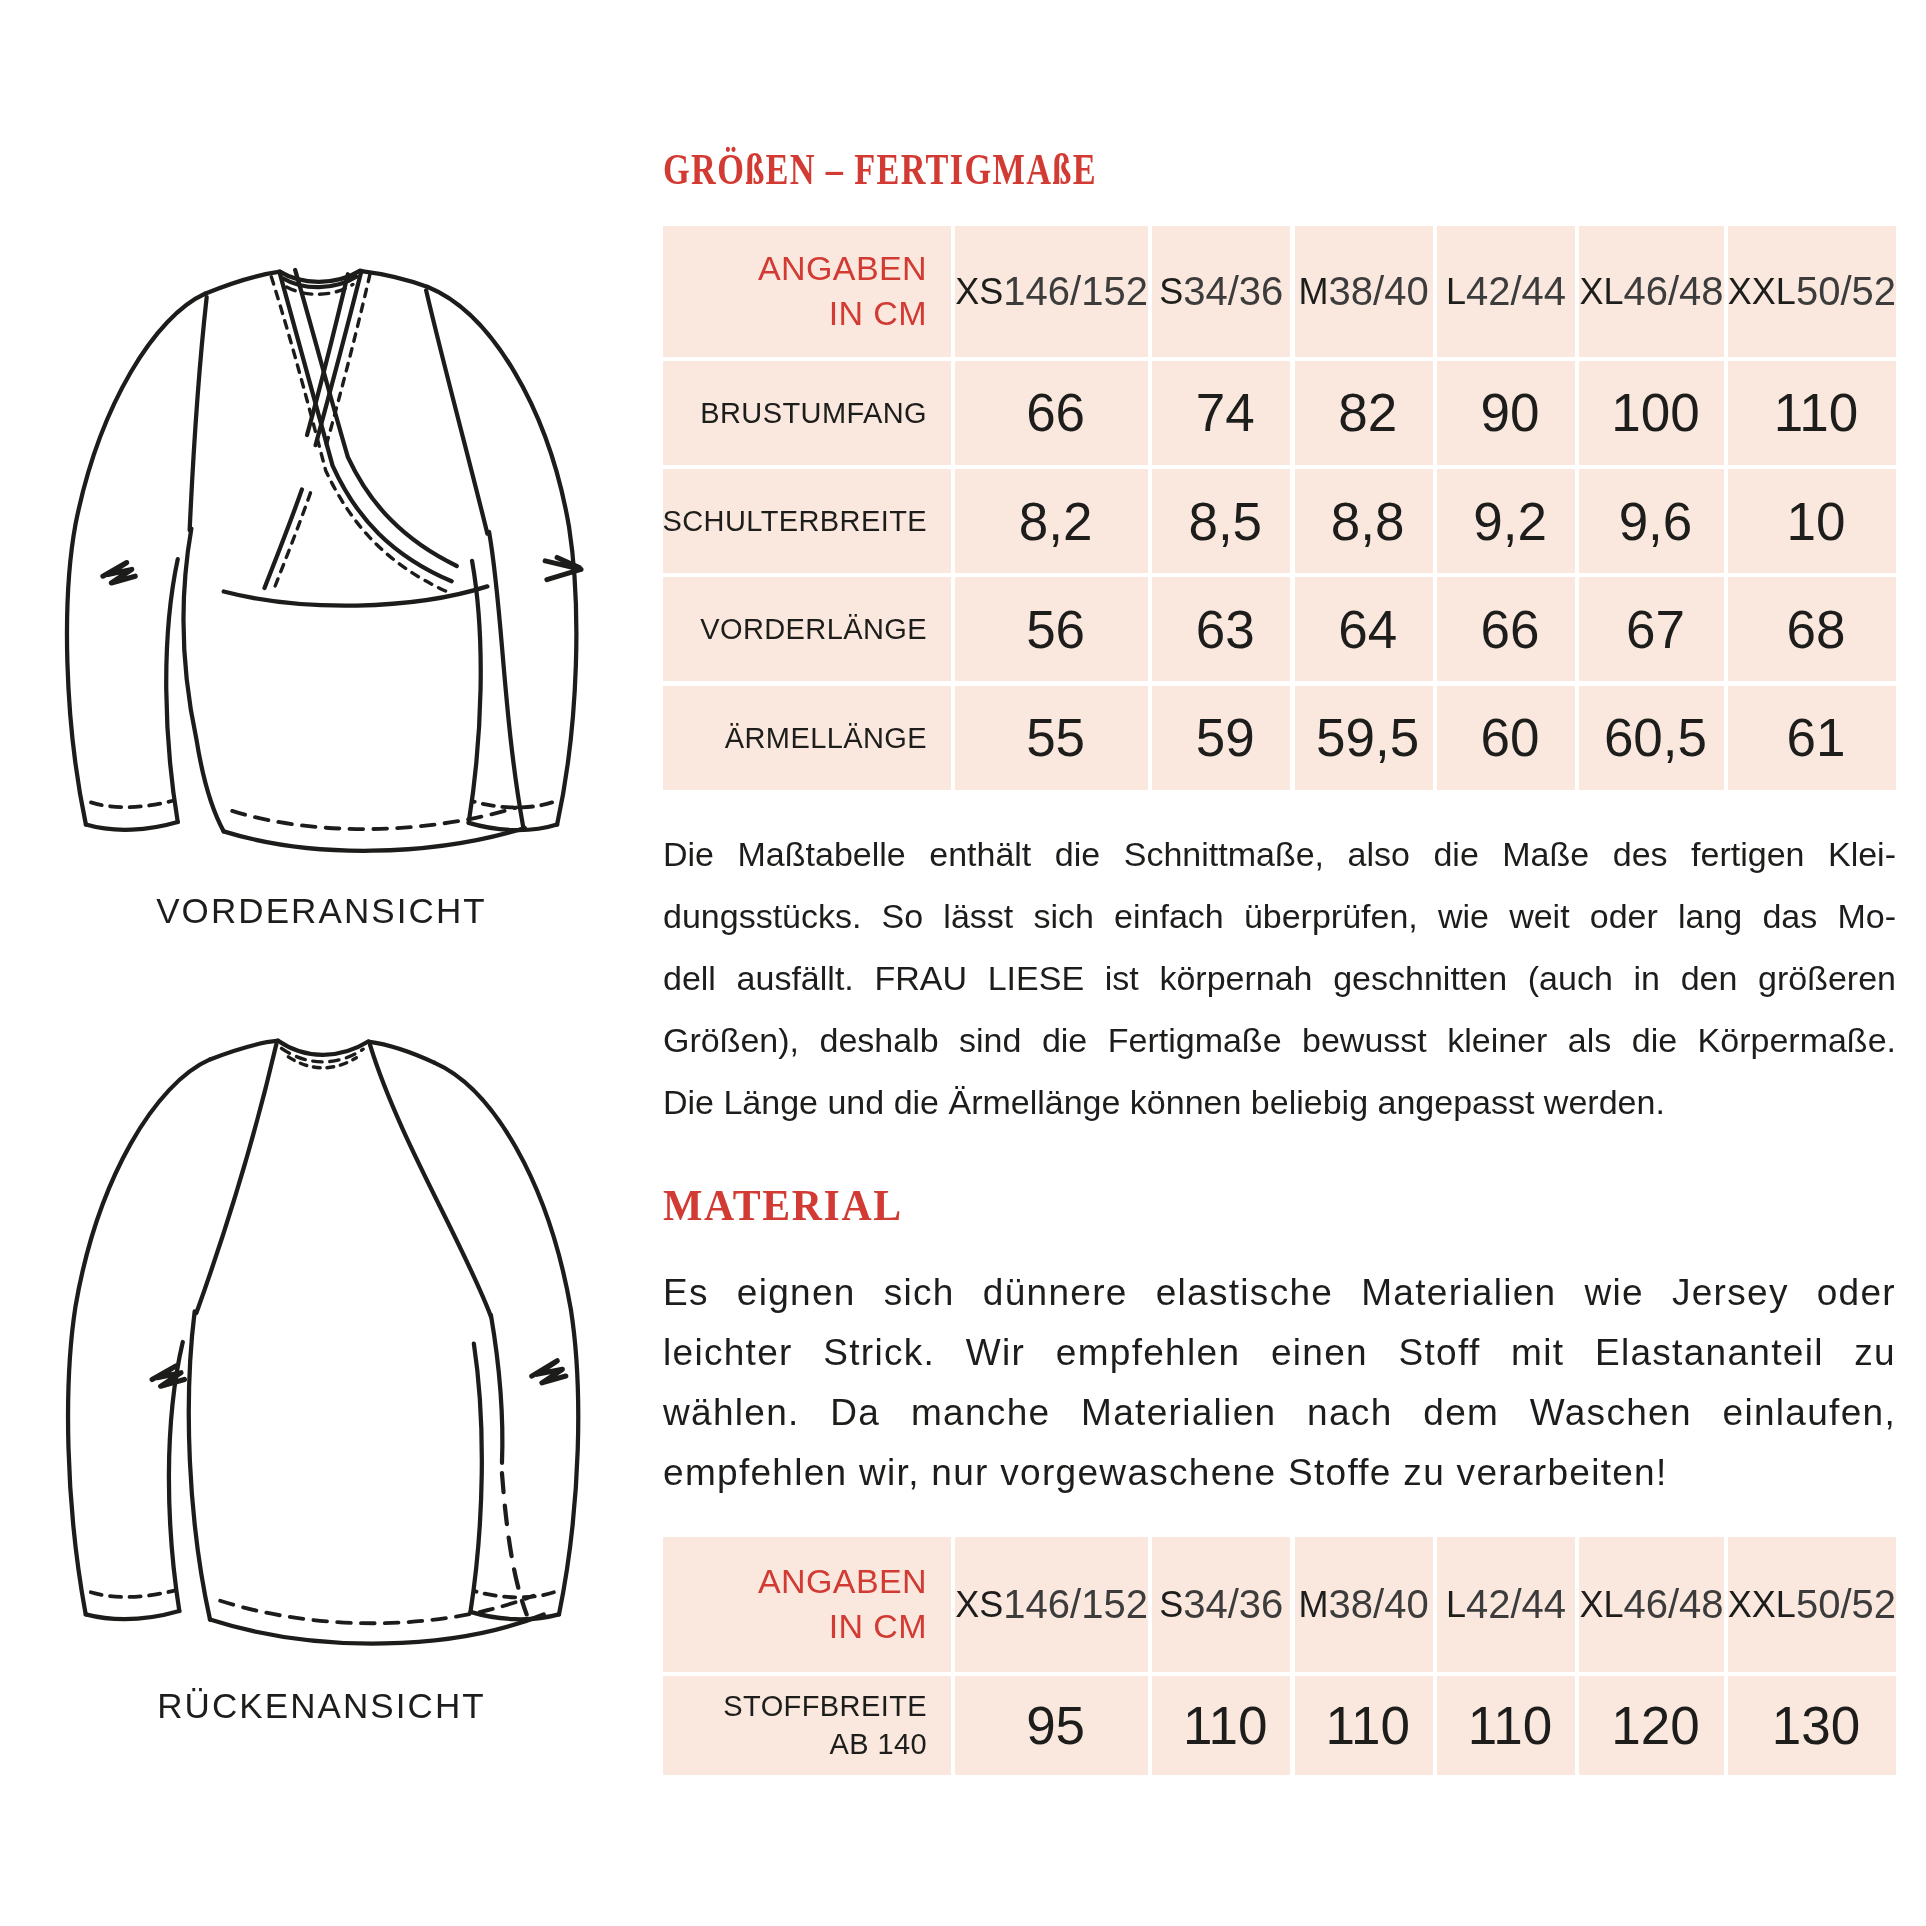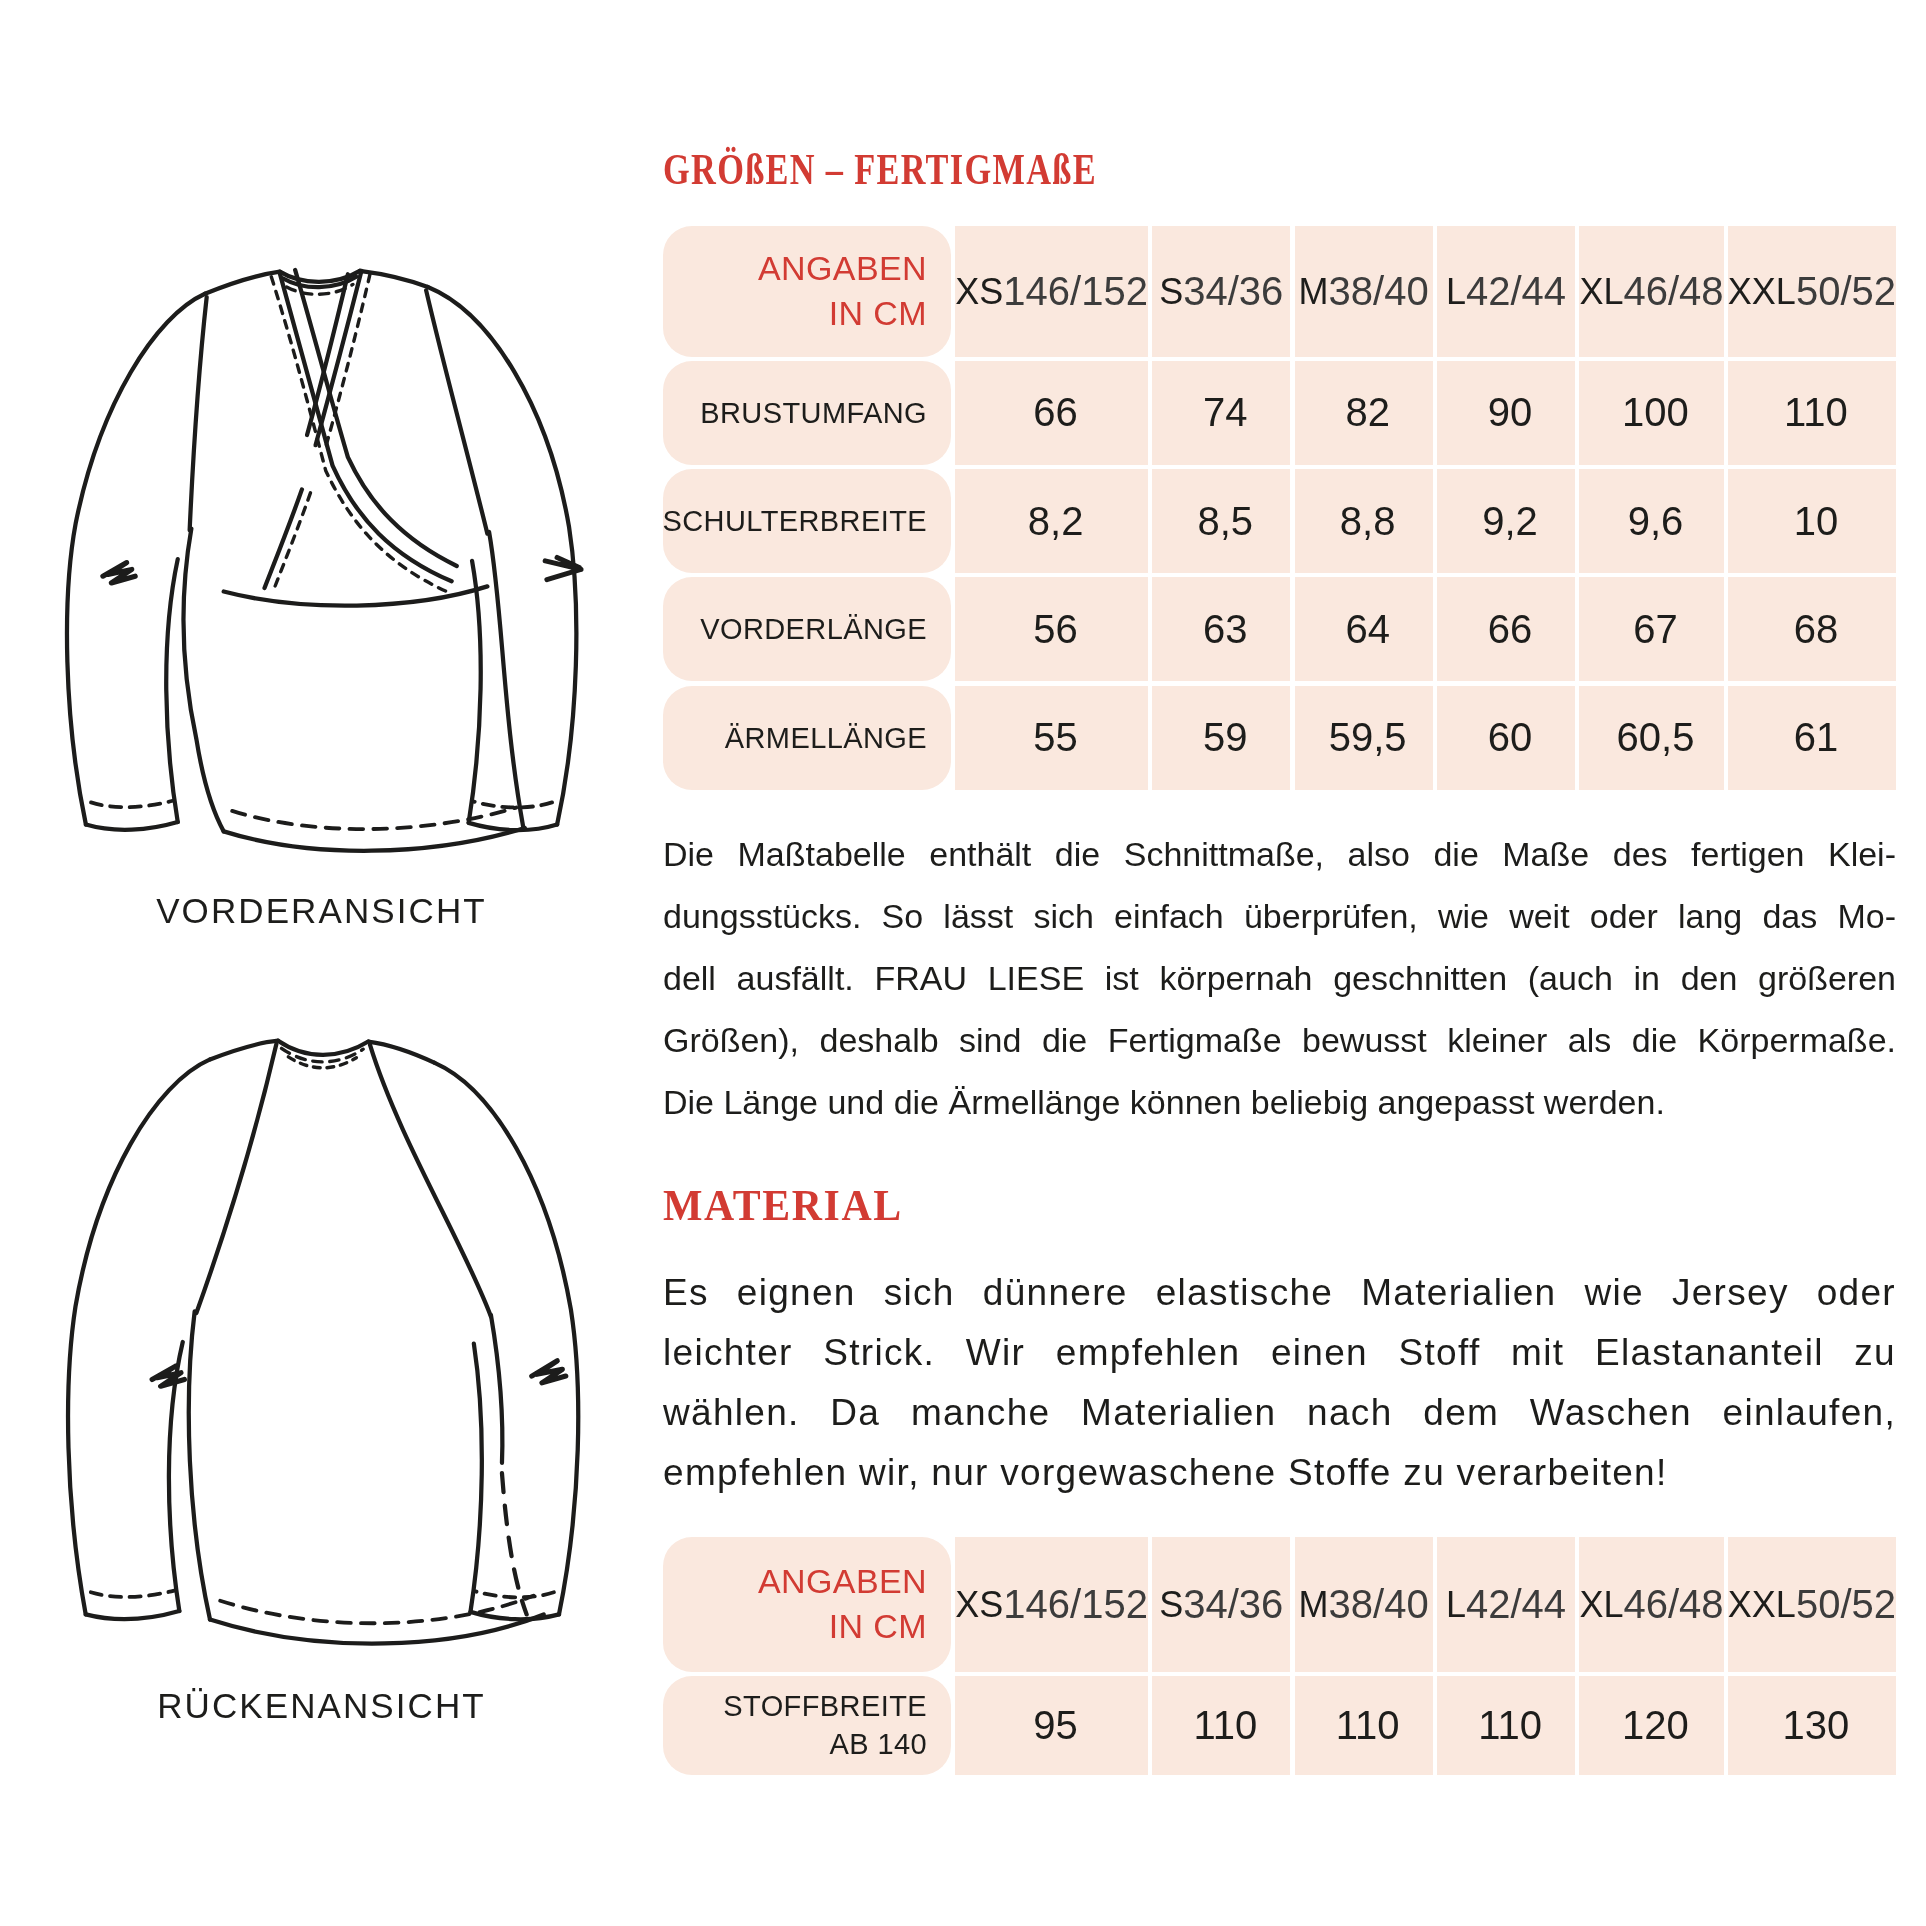--- a/index.html
+++ b/index.html
@@ -60,34 +60,33 @@
     align-items: center;
     justify-content: center;
     text-align: center;
   }
   .cell.lab {
     flex-direction: column;
     align-items: flex-end;
     justify-content: center;
     padding-right: 24px;
     text-align: right;
-    border-radius: 29px;
   }
   .head-label span {
     display: block;
     color: #d23b33;
     font-size: 34px;
     line-height: 45px;
     letter-spacing: 0.4px;
   }
   .head-size { }
   .head-size .sz { font-size: 36px; line-height: 43px; color: #1d1d1b; }
   .head-size .rg { font-size: 40px; line-height: 41px; color: #3c3c3c; }
   .row-label { font-size: 29px; letter-spacing: 0.4px; line-height: 38px; }
-  .val { font-size: 40px; padding-left: 8px; }
+  .val { font-size: 53px; padding-left: 8px; }
 
   
   .copy { margin-top: 33px; }
   .jline {
     font-size: 34px;
     line-height: 62px;
     text-align: justify;
     text-align-last: justify;
     color: #1d1d1b;
   }

